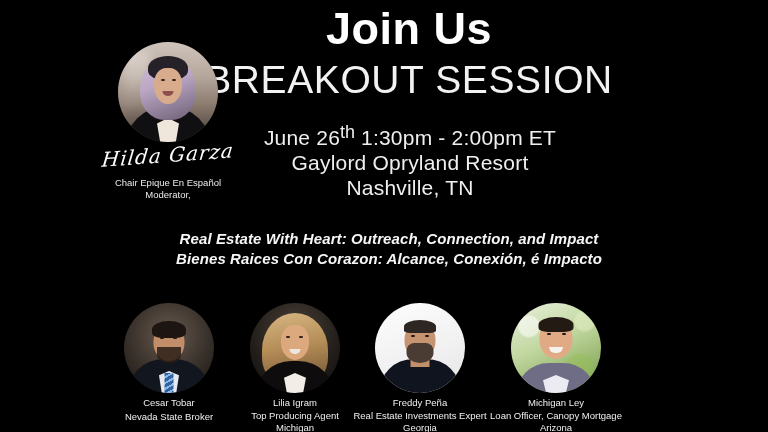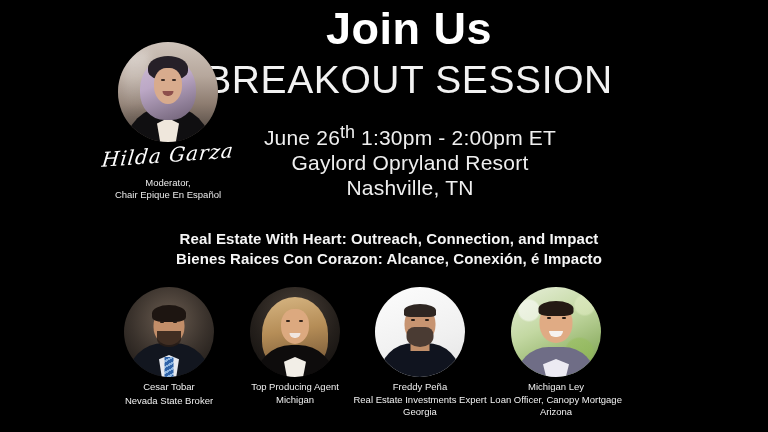--- a/index.html
+++ b/index.html
@@ -211,27 +211,27 @@
     width: 768px;
     padding-left: 10px;
     box-sizing: border-box;
     text-align: center;
     font-size: 15px;
     line-height: 20px;
     font-weight: bold;
     color: #f6f6f6;
     letter-spacing: 0.1px;
   }
-  .session-titles span { display: block; white-space: nowrap; }
+  .session-titles span { display: block; white-space: nowrap; font-style: italic; }
 
   
   .speakers {
     position: absolute;
     left: 0;
-    top: 287px;
+    top: 303px;
     width: 728px;
     height: 129px;
   }
   .speaker {
     position: absolute;
     top: 0;
     width: 150px;
     text-align: center;
   }
   .sp-photo {
@@ -320,22 +320,22 @@
       <div class="mod-shirt"></div>
       <div class="mod-hair"></div>
       <div class="mod-hair-dark"></div>
       <div class="mod-face"></div>
       <div class="mod-eye l"></div>
       <div class="mod-eye r"></div>
       <div class="mod-smile"></div>
     </div>
     <div class="signature">Hilda Garza</div>
     <div class="mod-caption">
+      <span>Chair Epique En Español</span>
       <span>Moderator,</span>
-      <span>Chair Epique En Español</span>
     </div>
   </div>
 
   <div class="session-titles">
     <span>Real Estate With Heart: Outreach, Connection, and Impact</span>
     <span>Bienes Raices Con Corazon: Alcance, Conexión, é Impacto</span>
   </div>
 
   <div class="speakers">
 
@@ -362,20 +362,21 @@
         <div class="c2-bg"></div>
         <div class="c2-hair"></div>
         <div class="c2-torso"></div>
         <div class="c2-shirt"></div>
         <div class="c2-head"></div>
         <div class="c2-eye l"></div>
         <div class="c2-eye r"></div>
         <div class="c2-smile"></div>
       </div>
       <div class="sp-caption">
+        <span class="nm">Lilia Igram</span>
         <span class="rl">Top Producing Agent</span>
         <span class="lc">Michigan</span>
       </div>
     </div>
 
     <div class="speaker s3 wide" style="left:345px;">
       <div class="sp-photo">
         <div class="c3-bg"></div>
         <div class="c3-torso"></div>
         <div class="c3-neck"></div>

